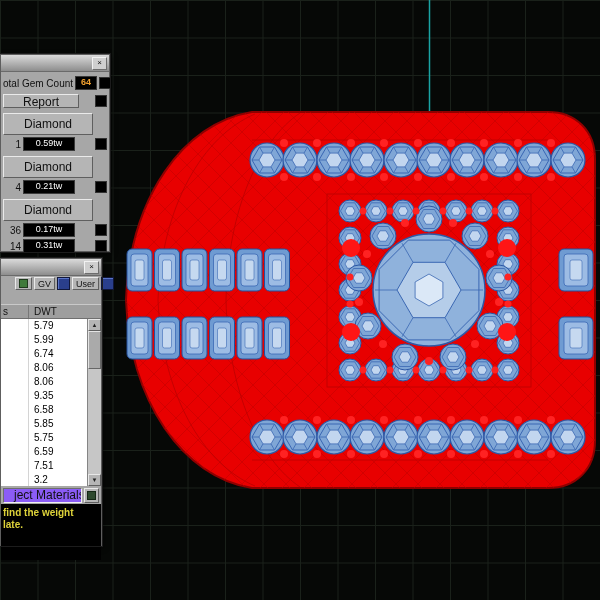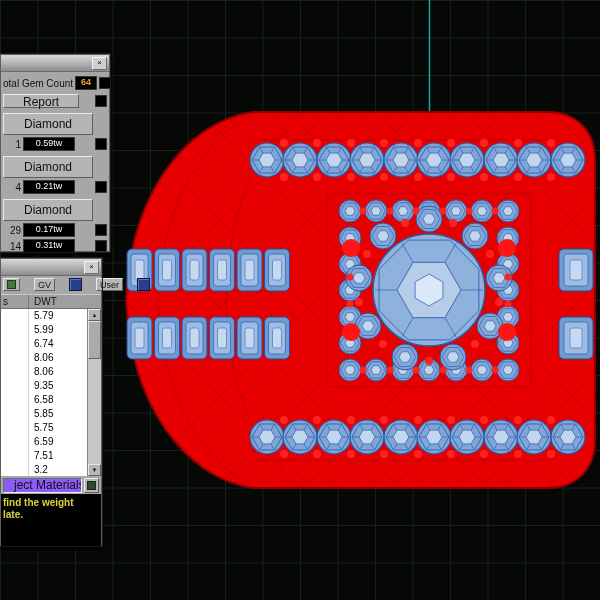--- a/index.html
+++ b/index.html
@@ -31,21 +31,21 @@
   .orange{color:#f0a030;font-weight:bold}
   .sq{width:10px;height:10px;background:#000;border:1px solid #333;margin-left:auto;flex:0 0 auto}
   .btn{background:#b5b5b5;border:1px solid;border-color:#eaeaea #5f5f5f #5f5f5f #eaeaea;
        font-size:12px;color:#111;text-align:center;font-family:"Liberation Sans",sans-serif;padding:0}
   .gheader{display:block;margin:5px 14px 0 2px;height:22px;line-height:12px;width:90px}
   .grow{display:flex;align-items:center;gap:2px;padding:0 2px;margin-top:2px}
   .gcount{width:18px;text-align:right;font-size:10px;color:#101010}
   .gtw{width:46px}
 
   
-  .toolbar{display:flex;gap:14px;padding:2px;align-items:flex-start;height:18px;box-sizing:border-box}
+  .toolbar{display:flex;gap:2px;padding:14px;align-items:flex-end;height:18px;box-sizing:border-box}
   .tibtn{height:13px;background:#b5b5b5;border:1px solid;border-color:#eaeaea #5f5f5f #5f5f5f #eaeaea;
          font-size:9px;color:#111;padding:0 3px;display:flex;align-items:center;gap:1px}
   .iconsq{width:11px;height:11px;background:#2a3f8c;border:1px solid #10173a;
           box-shadow:inset 1px 1px 0 #5a74c8;flex:0 0 auto}
   .minisq{width:7px;height:7px;display:inline-block}
   .minisq.green{background:#3f7a3a;border:1px solid #1e3a1c}
   .minisq.dark{background:#2e4a2e;border:1px solid #152815}
   .thead{display:flex;height:13px;background:#9e9e9e;border-top:1px solid #c9c9c9;
          border-bottom:1px solid #6f6f6f;font-size:10px;color:#101010;line-height:13px}
   .thl{width:28px;border-right:1px solid #777;padding-left:2px;box-sizing:border-box}
@@ -303,21 +303,21 @@
 
   <button class="btn gheader">Diamond</button>
   <div class="grow">
     <span class="gcount">4</span>
     <span class="bbox gtw">0.21tw</span>
     <span class="sq"></span>
   </div>
 
   <button class="btn gheader">Diamond</button>
   <div class="grow">
-    <span class="gcount">29</span>
+    <span class="gcount">36</span>
     <span class="bbox gtw">0.17tw</span>
     <span class="sq"></span>
   </div>
   <div class="grow">
     <span class="gcount">14</span>
     <span class="bbox gtw">0.31tw</span>
     <span class="sq"></span>
   </div>
 </div>
 

